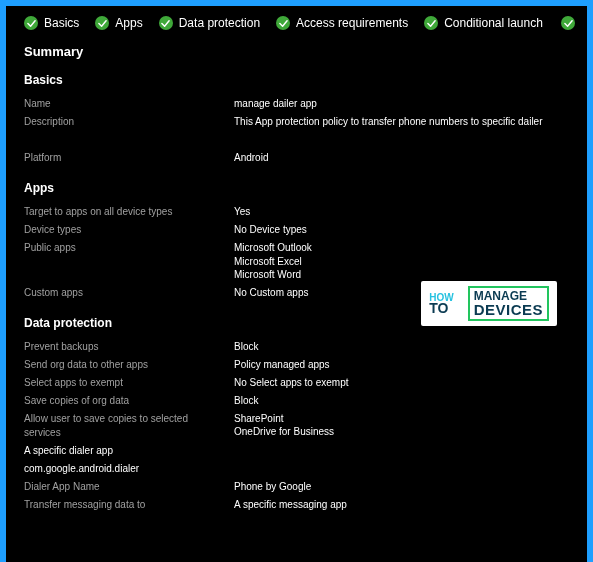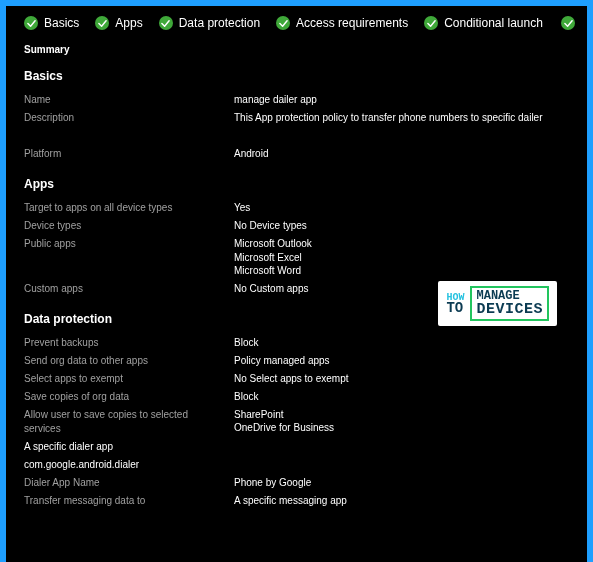--- a/index.html
+++ b/index.html
@@ -44,21 +44,21 @@
     justify-content: center;
   }
   .check-icon svg { width: 9px; height: 9px; }
   .section-title {
     color: #ffffff;
     font-size: 12px;
     font-weight: 600;
     margin: 14px 0 8px 0;
   }
   .summary-title {
-    font-size: 10px;
+    font-size: 13px;
     font-weight: 600;
     color: #ffffff;
     margin: 6px 0 2px 0;
   }
   .row {
     display: flex;
     align-items: flex-start;
     padding: 2px 0;
     font-size: 10px;
     line-height: 1.4;
@@ -73,22 +73,22 @@
   }
   .multi-value div { line-height: 1.35; }
   .branding {
     position: absolute;
     right: 30px;
     top: 275px;
     background: #ffffff;
     padding: 5px 8px;
     display: flex;
     align-items: center;
-    gap: 6px;
-    font-family: Liberation Mono, monospace;
+    gap: 14px;
+    font-family: Liberation Sans, sans-serif;
     border-radius: 2px;
   }
   .branding .how {
     font-size: 10px;
     font-weight: 800;
     line-height: 0.9;
     color: #27c2e0;
   }
   .branding .how .to { color: #0b3b52; font-size: 14px; display:block; }
   .branding .md {

